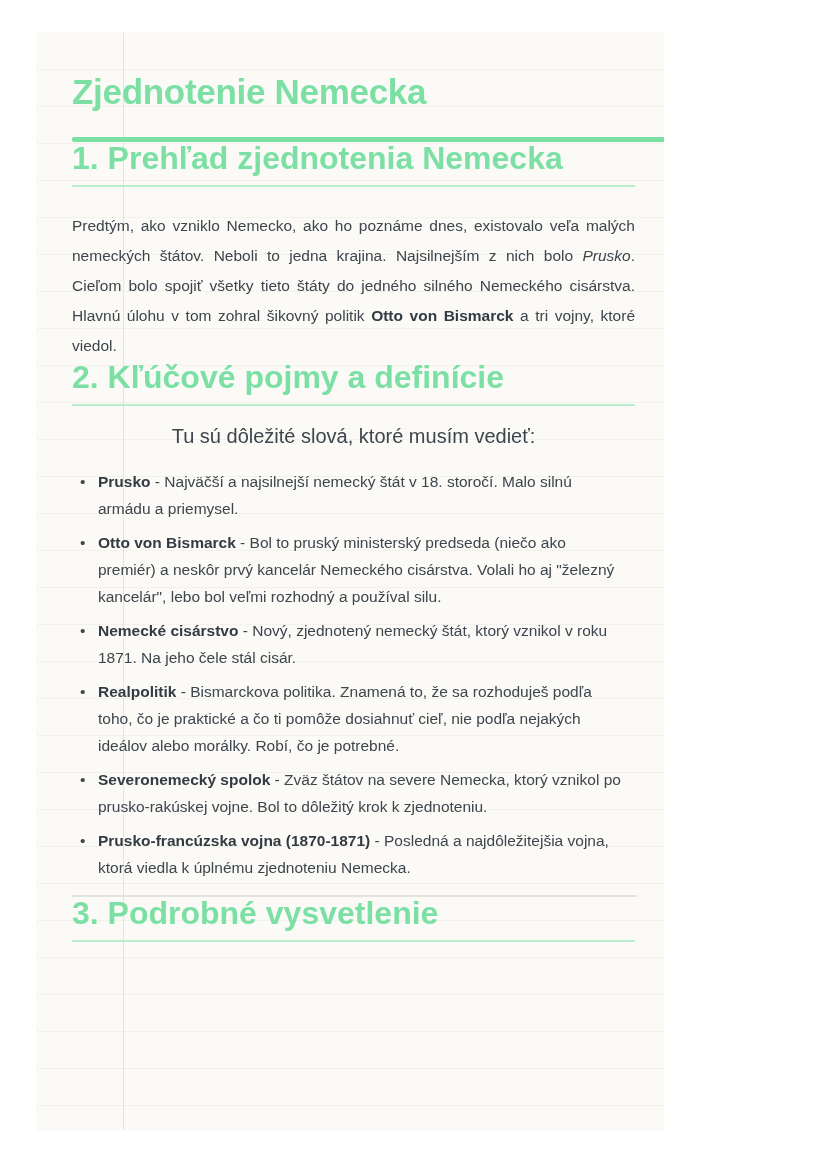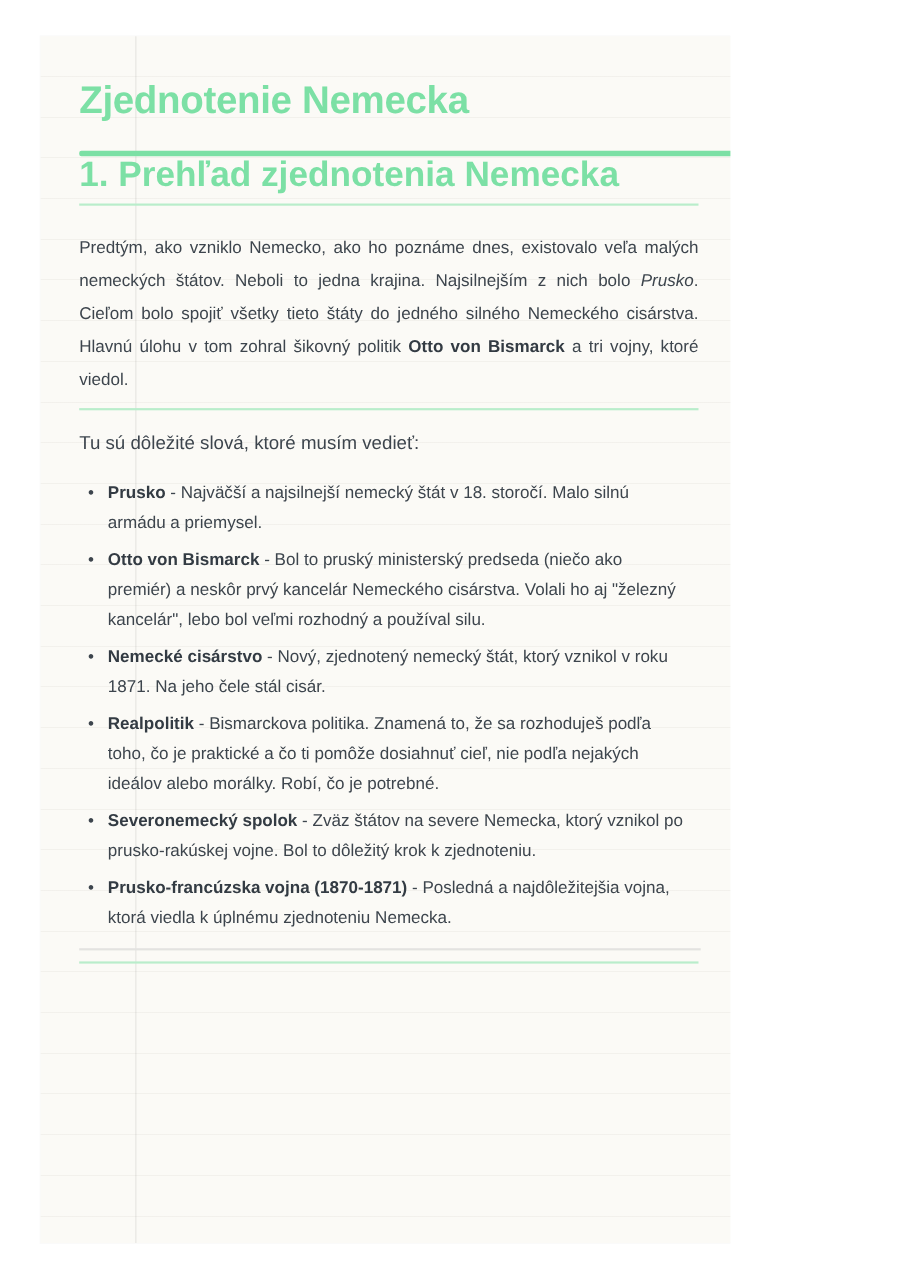--- a/index.html
+++ b/index.html
@@ -90,23 +90,24 @@
     margin: 24px 0 0 0;
     width: 563px;
     font-size: 15.5px;
     line-height: 30px;
     color: #3d454d;
     text-align: justify;
   }
   p.list-intro {
     margin: 18px 0 0 0;
     width: 563px;
-    font-size: 17px;
+    font-size: 20px;
     line-height: 24px;
     color: #3d454d;
+    text-align: center;
   }
   ul.terms-list {
     margin: 20px 0 0 0;
     padding: 0;
     width: 555px;
     list-style: none;
   }
   ul.terms-list li {
     position: relative;
     padding-left: 26px;
@@ -156,34 +157,36 @@
 
     <div class="content">
       <h1 class="doc-title">Zjednotenie Nemecka</h1>
       <div class="rule-thick"></div>
 
       <h2 class="section-heading h2-first">1. Prehľad zjednotenia Nemecka</h2>
       <div class="rule-thin"></div>
 
       <p class="body-para"><span>Predtým, ako vzniklo Nemecko, ako ho poznáme dnes, existovalo veľa malých nemeckých štátov. Neboli to jedna krajina. Najsilnejším z nich bolo </span><em class="italic">Prusko</em><span>. Cieľom bolo spojiť všetky tieto štáty do jedného silného Nemeckého cisárstva. Hlavnú úlohu v tom zohral šikovný politik </span><strong class="bold-inline">Otto von Bismarck</strong><span> a tri vojny, ktoré viedol.</span></p>
 
+      <h2 class="section-heading h2-second">2. Kľúčové pojmy a definície</h2>
       <div class="rule-thin"></div>
 
       <p class="list-intro">Tu sú dôležité slová, ktoré musím vedieť:</p>
 
       <ul class="terms-list">
         <li><span class="bullet">•</span><strong class="term">Prusko</strong><span> - Najväčší a najsilnejší nemecký štát v 18. storočí. Malo silnú armádu a priemysel.</span></li>
         <li><span class="bullet">•</span><strong class="term">Otto von Bismarck</strong><span> - Bol to pruský ministerský predseda (niečo ako premiér) a neskôr prvý kancelár Nemeckého cisárstva. Volali ho aj "železný kancelár", lebo bol veľmi rozhodný a používal silu.</span></li>
         <li><span class="bullet">•</span><strong class="term">Nemecké cisárstvo</strong><span> - Nový, zjednotený nemecký štát, ktorý vznikol v roku 1871. Na jeho čele stál cisár.</span></li>
         <li><span class="bullet">•</span><strong class="term">Realpolitik</strong><span> - Bismarckova politika. Znamená to, že sa rozhoduješ podľa toho, čo je praktické a čo ti pomôže dosiahnuť cieľ, nie podľa nejakých ideálov alebo morálky. Robí, čo je potrebné.</span></li>
         <li><span class="bullet">•</span><strong class="term">Severonemecký spolok</strong><span> - Zväz štátov na severe Nemecka, ktorý vznikol po prusko-rakúskej vojne. Bol to dôležitý krok k zjednoteniu.</span></li>
         <li><span class="bullet">•</span><strong class="term">Prusko-francúzska vojna (1870-1871)</strong><span> - Posledná a najdôležitejšia vojna, ktorá viedla k úplnému zjednoteniu Nemecka.</span></li>
       </ul>
 
       <div class="divider"></div>
 
+      <h2 class="section-heading h2-third">3. Podrobné vysvetlenie</h2>
       <div class="rule-thin"></div>
 
     </div>
 
     <div class="copyright">(c) Knowunity 2027</div>
   </div>
 </div>
 
 </body></html>

